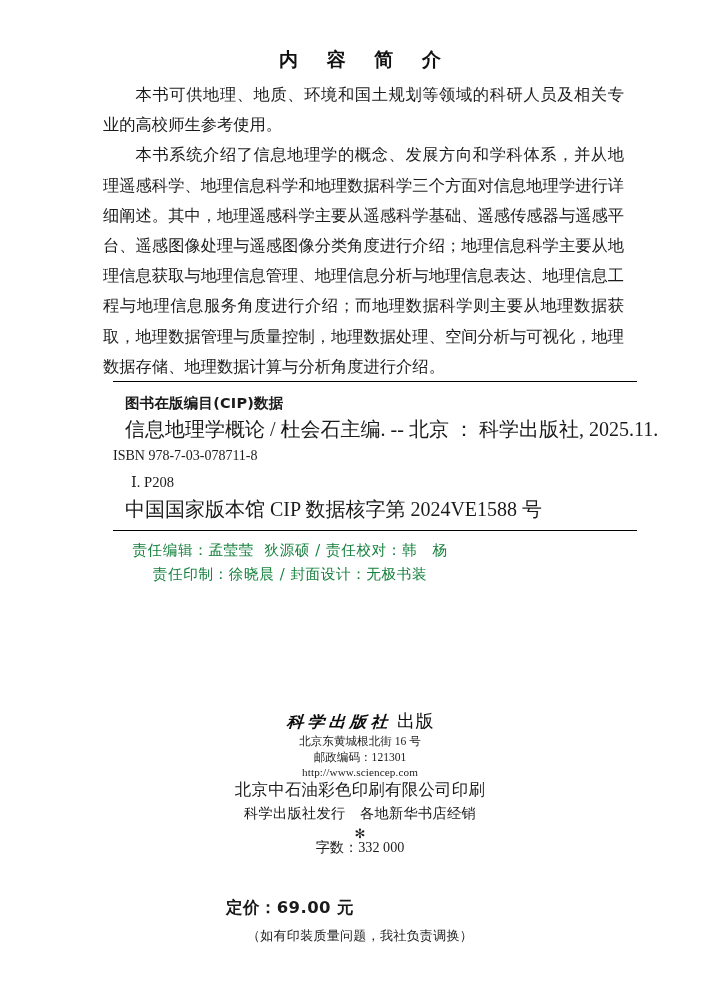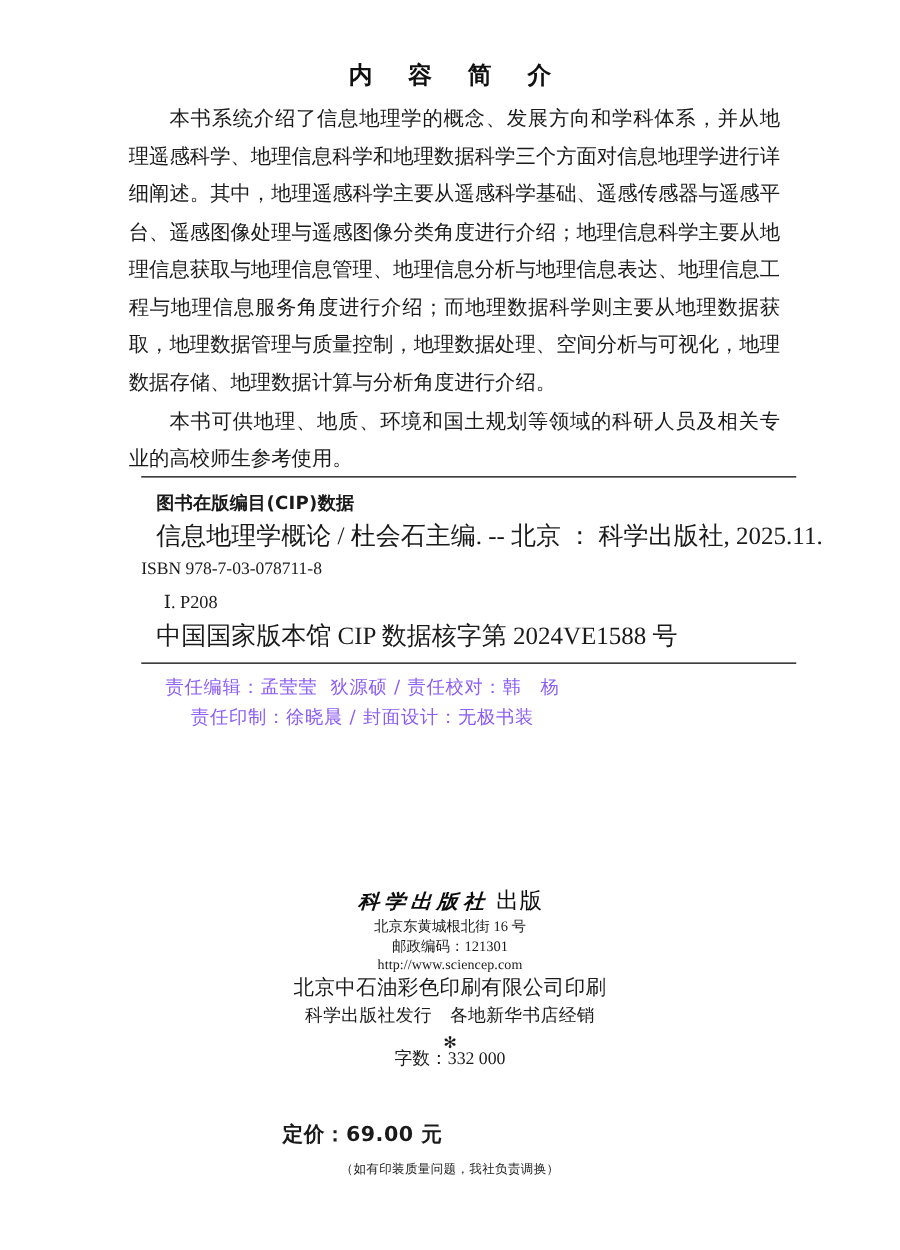--- a/index.html
+++ b/index.html
@@ -94,21 +94,21 @@
   .credits {
     position: absolute;
     top: 538px;
     left: 0;
     width: 580px;
     text-align: center;
     font-family: "DejaVu Serif", "Liberation Serif", serif;
     font-size: 14.6px;
     line-height: 24px;
     letter-spacing: 0.6px;
-    color: #8b5cf6;
+    color: #15803d;
   }
   .credits div { white-space: pre; }
 
   
   .imprint {
     position: absolute;
     top: 712px;
     left: 0;
     width: 720px;
     text-align: center;
@@ -197,35 +197,35 @@
     font-size: 16.5px;
     line-height: 24px;
     letter-spacing: 0.4px;
   }
   .exchange {
     position: absolute;
     top: 924px;
     left: 0;
     width: 720px;
     text-align: center;
-    font-size: 10px;
+    font-size: 13px;
     line-height: 24px;
     letter-spacing: 0.3px;
   }
 </style>
 </head>
 <body>
 
 <div class="page">
 
   <div class="section-title">内 容 简 介</div>
 
   <div class="abstract">
+    <p>本书可供地理、地质、环境和国土规划等领域的科研人员及相关专业的高校师生参考使用。</p>
     <p>本书系统介绍了信息地理学的概念、发展方向和学科体系，并从地理遥感科学、地理信息科学和地理数据科学三个方面对信息地理学进行详细阐述。其中，地理遥感科学主要从遥感科学基础、遥感传感器与遥感平台、遥感图像处理与遥感图像分类角度进行介绍；地理信息科学主要从地理信息获取与地理信息管理、地理信息分析与地理信息表达、地理信息工程与地理信息服务角度进行介绍；而地理数据科学则主要从地理数据获取，地理数据管理与质量控制，地理数据处理、空间分析与可视化，地理数据存储、地理数据计算与分析角度进行介绍。</p>
-    <p>本书可供地理、地质、环境和国土规划等领域的科研人员及相关专业的高校师生参考使用。</p>
   </div>
 
   <div class="cip">
     <div class="cip-title">图书在版编目(CIP)数据</div>
     <div class="cip-line">信息地理学概论 / 杜会石主编. -- 北京 ： 科学出版社, 2025.11.</div>
     <div class="cip-line flush">ISBN 978-7-03-078711-8</div>
     <div class="cip-line roman">Ⅰ. P208</div>
     <div class="cip-line">中国国家版本馆 CIP 数据核字第 2024VE1588 号</div>
   </div>
 

